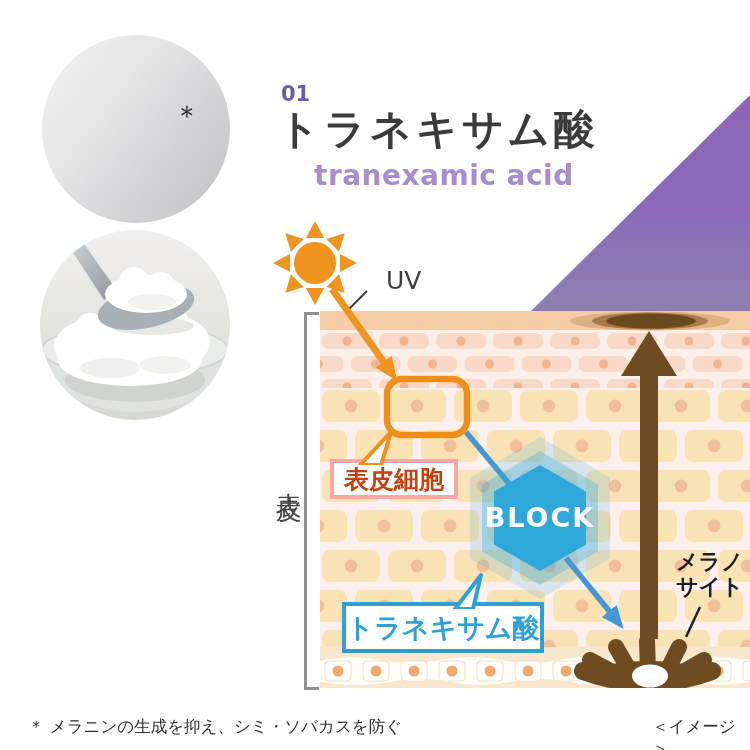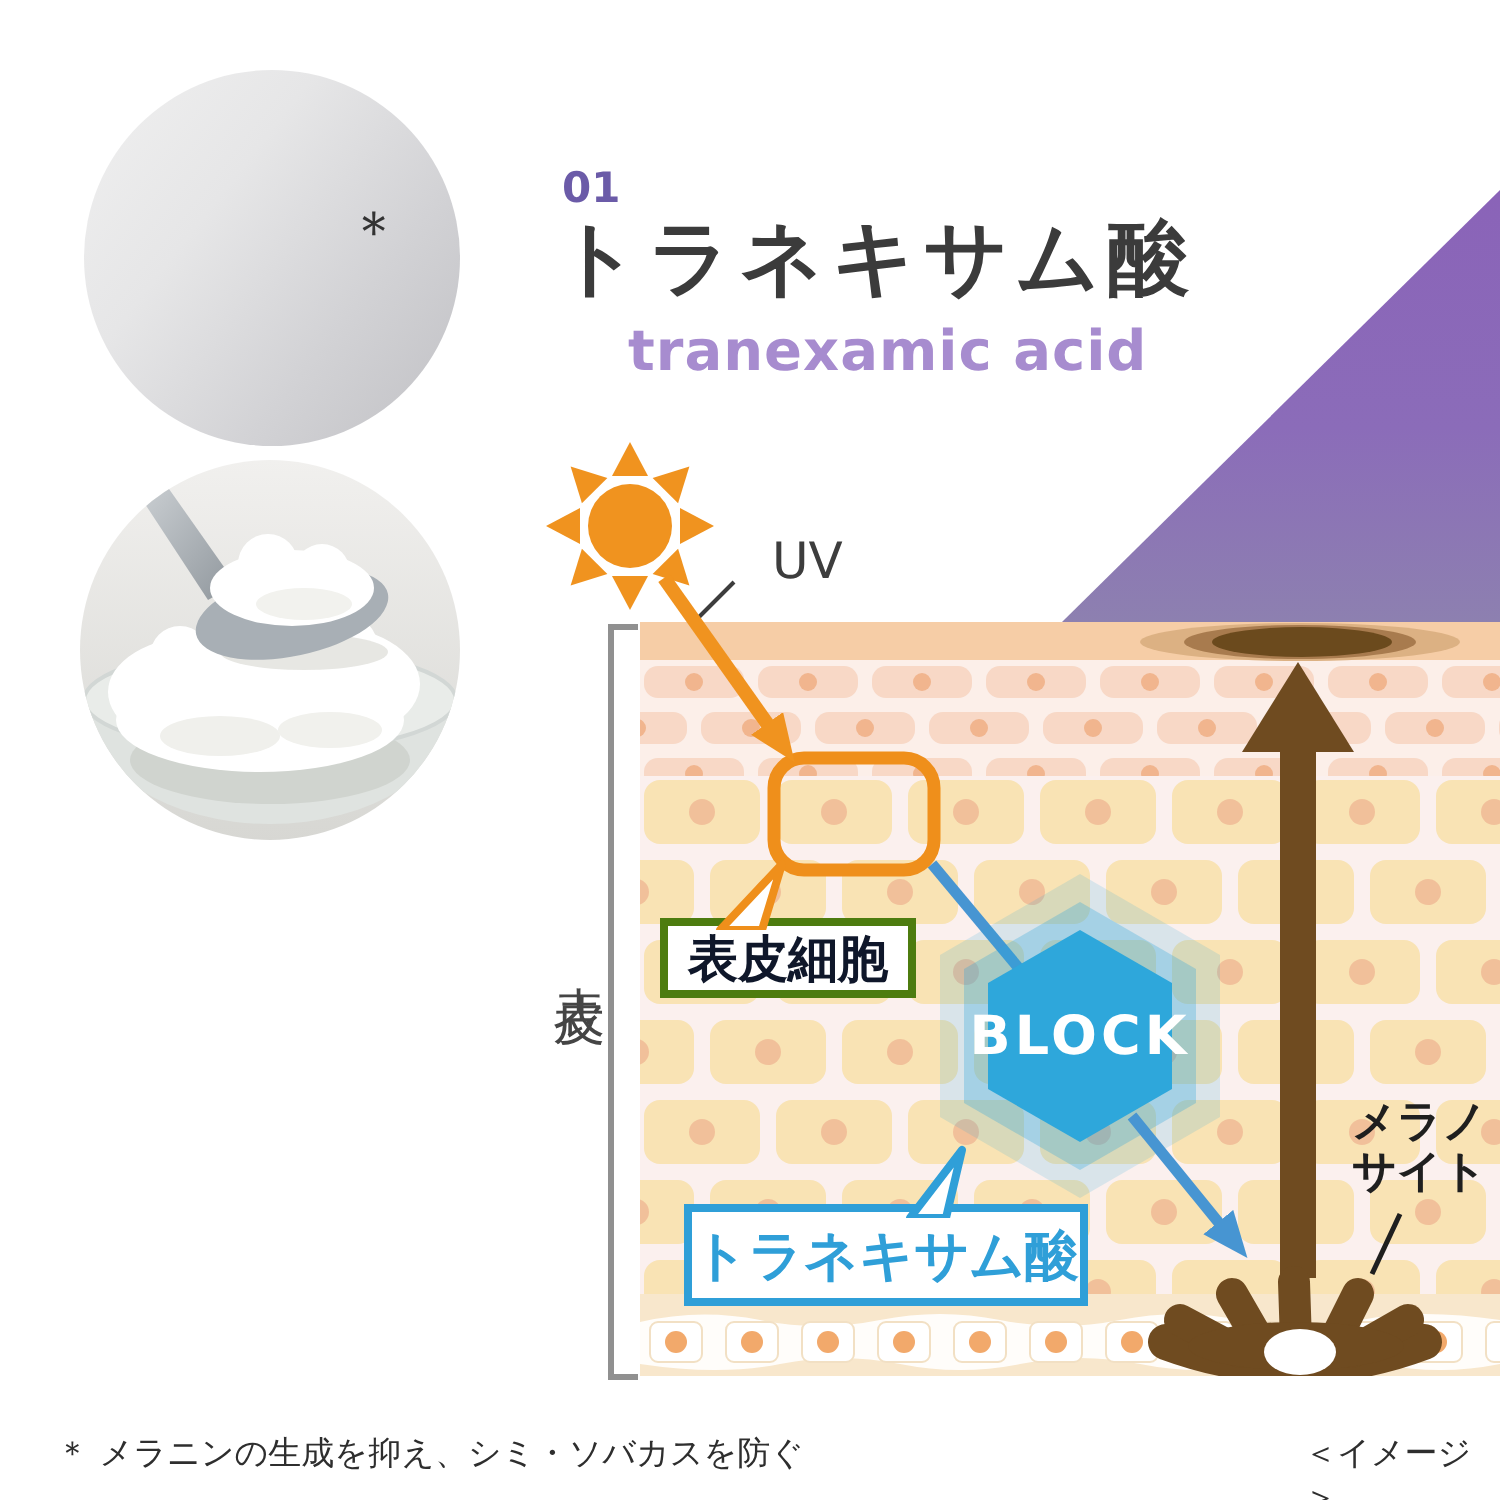--- a/index.html
+++ b/index.html
@@ -37,21 +37,21 @@
   .bracket-line{left:304px;top:312px;width:3px;height:378px;background:#909090;}
   .bracket-tick-top{left:304px;top:312px;width:15px;height:3px;background:#909090;}
   .bracket-tick-bottom{left:304px;top:687px;width:15px;height:3px;background:#909090;}
   .epidermis-label{
     left:272px;top:472px;font-size:26px;color:#454545;
     writing-mode:vertical-rl;letter-spacing:4px;
   }
 
   
   .callout{display:flex;align-items:center;justify-content:center;background:#fff;font-weight:700;}
-  .cell-box{left:330px;top:459px;width:128px;height:40px;border:4px solid #4d7c0f;color:#0f172a;font-size:25px;}
+  .cell-box{left:330px;top:459px;width:128px;height:40px;border:4px solid #fca5a5;color:#c2410c;font-size:25px;}
   .acid-box{left:342px;top:602px;width:202px;height:51px;border:4px solid #2F9FD8;color:#2F9FD8;font-size:27px;}
 
   
   .mel-label{left:676px;top:549px;font-size:22px;font-weight:600;color:#1f1f1f;line-height:1.15;}
 
   
   .footnote{left:16px;top:716px;font-size:16.5px;color:#2e2e2e;margin-left:12px;}
   .image-note{left:652px;top:716px;font-size:16.5px;color:#2e2e2e;}
 </style>
 </head>

